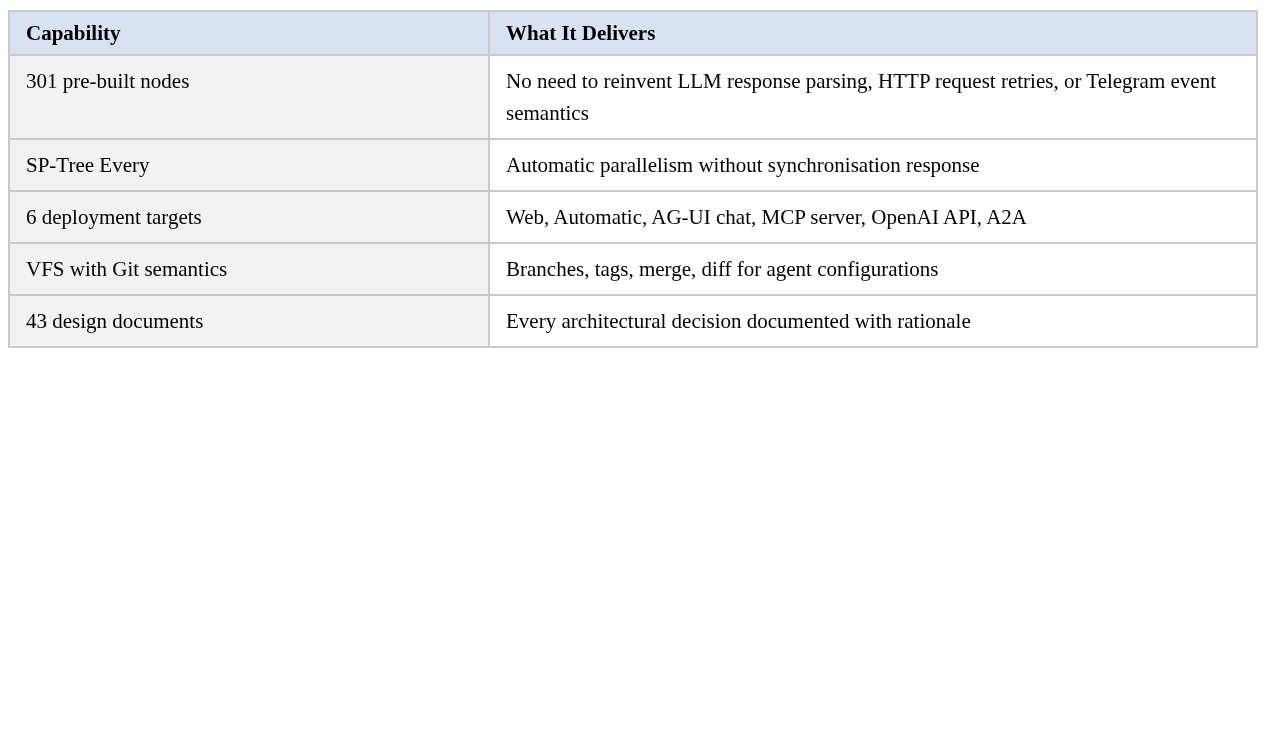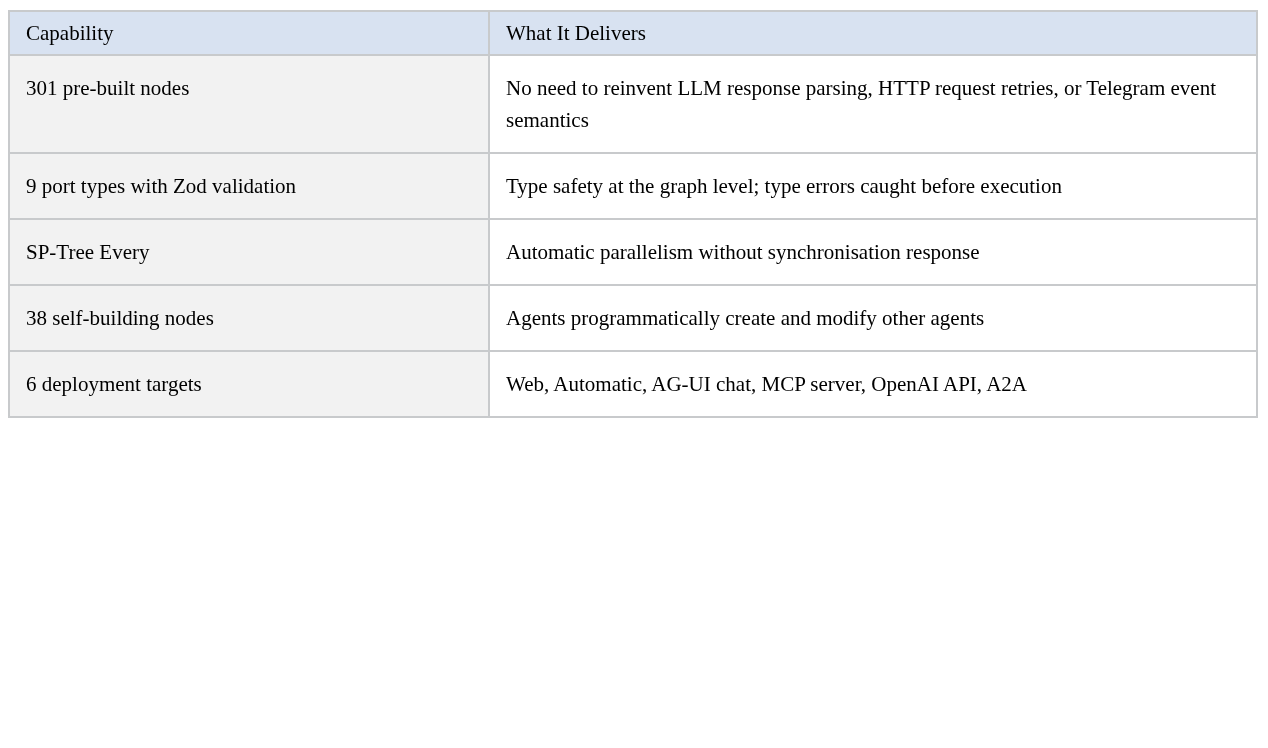--- a/index.html
+++ b/index.html
@@ -25,26 +25,26 @@
     color: var(--text, #000000);
   }
   col.c1 { width: 480px; }
   col.c2 { width: 768px; }
   .cap-table th,
   .cap-table td {
     border: 2px solid var(--border, #c8cacc);
     text-align: left;
     vertical-align: top;
     line-height: 32px;
-    padding: 16px 16px;
+    padding: 9px 16px;
     overflow-wrap: break-word;
   }
   .cap-table th {
     background: var(--header-bg, #d8e2f1);
-    font-weight: normal;
+    font-weight: bold;
     line-height: 30px;
     padding: 6px 16px;
   }
   td.cap {
     background: var(--label-column-bg, #f2f2f2);
   }
   td.del {
     background: var(--value-column-bg, #ffffff);
   }
 </style>
@@ -62,30 +62,30 @@
         <th>Capability</th>
         <th>What It Delivers</th>
       </tr>
     </thead>
     <tbody>
       <tr>
         <td class="cap">301 pre-built nodes</td>
         <td class="del">No need to reinvent LLM response parsing, HTTP request retries, or Telegram event semantics</td>
       </tr>
       <tr>
-        <td class="cap">9 port types with Zod validation</td>
-        <td class="del">Type safety at the graph level; type errors caught before execution</td>
-      </tr>
-      <tr>
         <td class="cap">SP-Tree Every</td>
         <td class="del">Automatic parallelism without synchronisation response</td>
       </tr>
       <tr>
-        <td class="cap">38 self-building nodes</td>
-        <td class="del">Agents programmatically create and modify other agents</td>
+        <td class="cap">6 deployment targets</td>
+        <td class="del">Web, Automatic, AG-UI chat, MCP server, OpenAI API, A2A</td>
       </tr>
       <tr>
-        <td class="cap">6 deployment targets</td>
-        <td class="del">Web, Automatic, AG-UI chat, MCP server, OpenAI API, A2A</td>
+        <td class="cap">VFS with Git semantics</td>
+        <td class="del">Branches, tags, merge, diff for agent configurations</td>
+      </tr>
+      <tr>
+        <td class="cap">43 design documents</td>
+        <td class="del">Every architectural decision documented with rationale</td>
       </tr>
     </tbody>
   </table>
 </div>
 
 </body></html>

